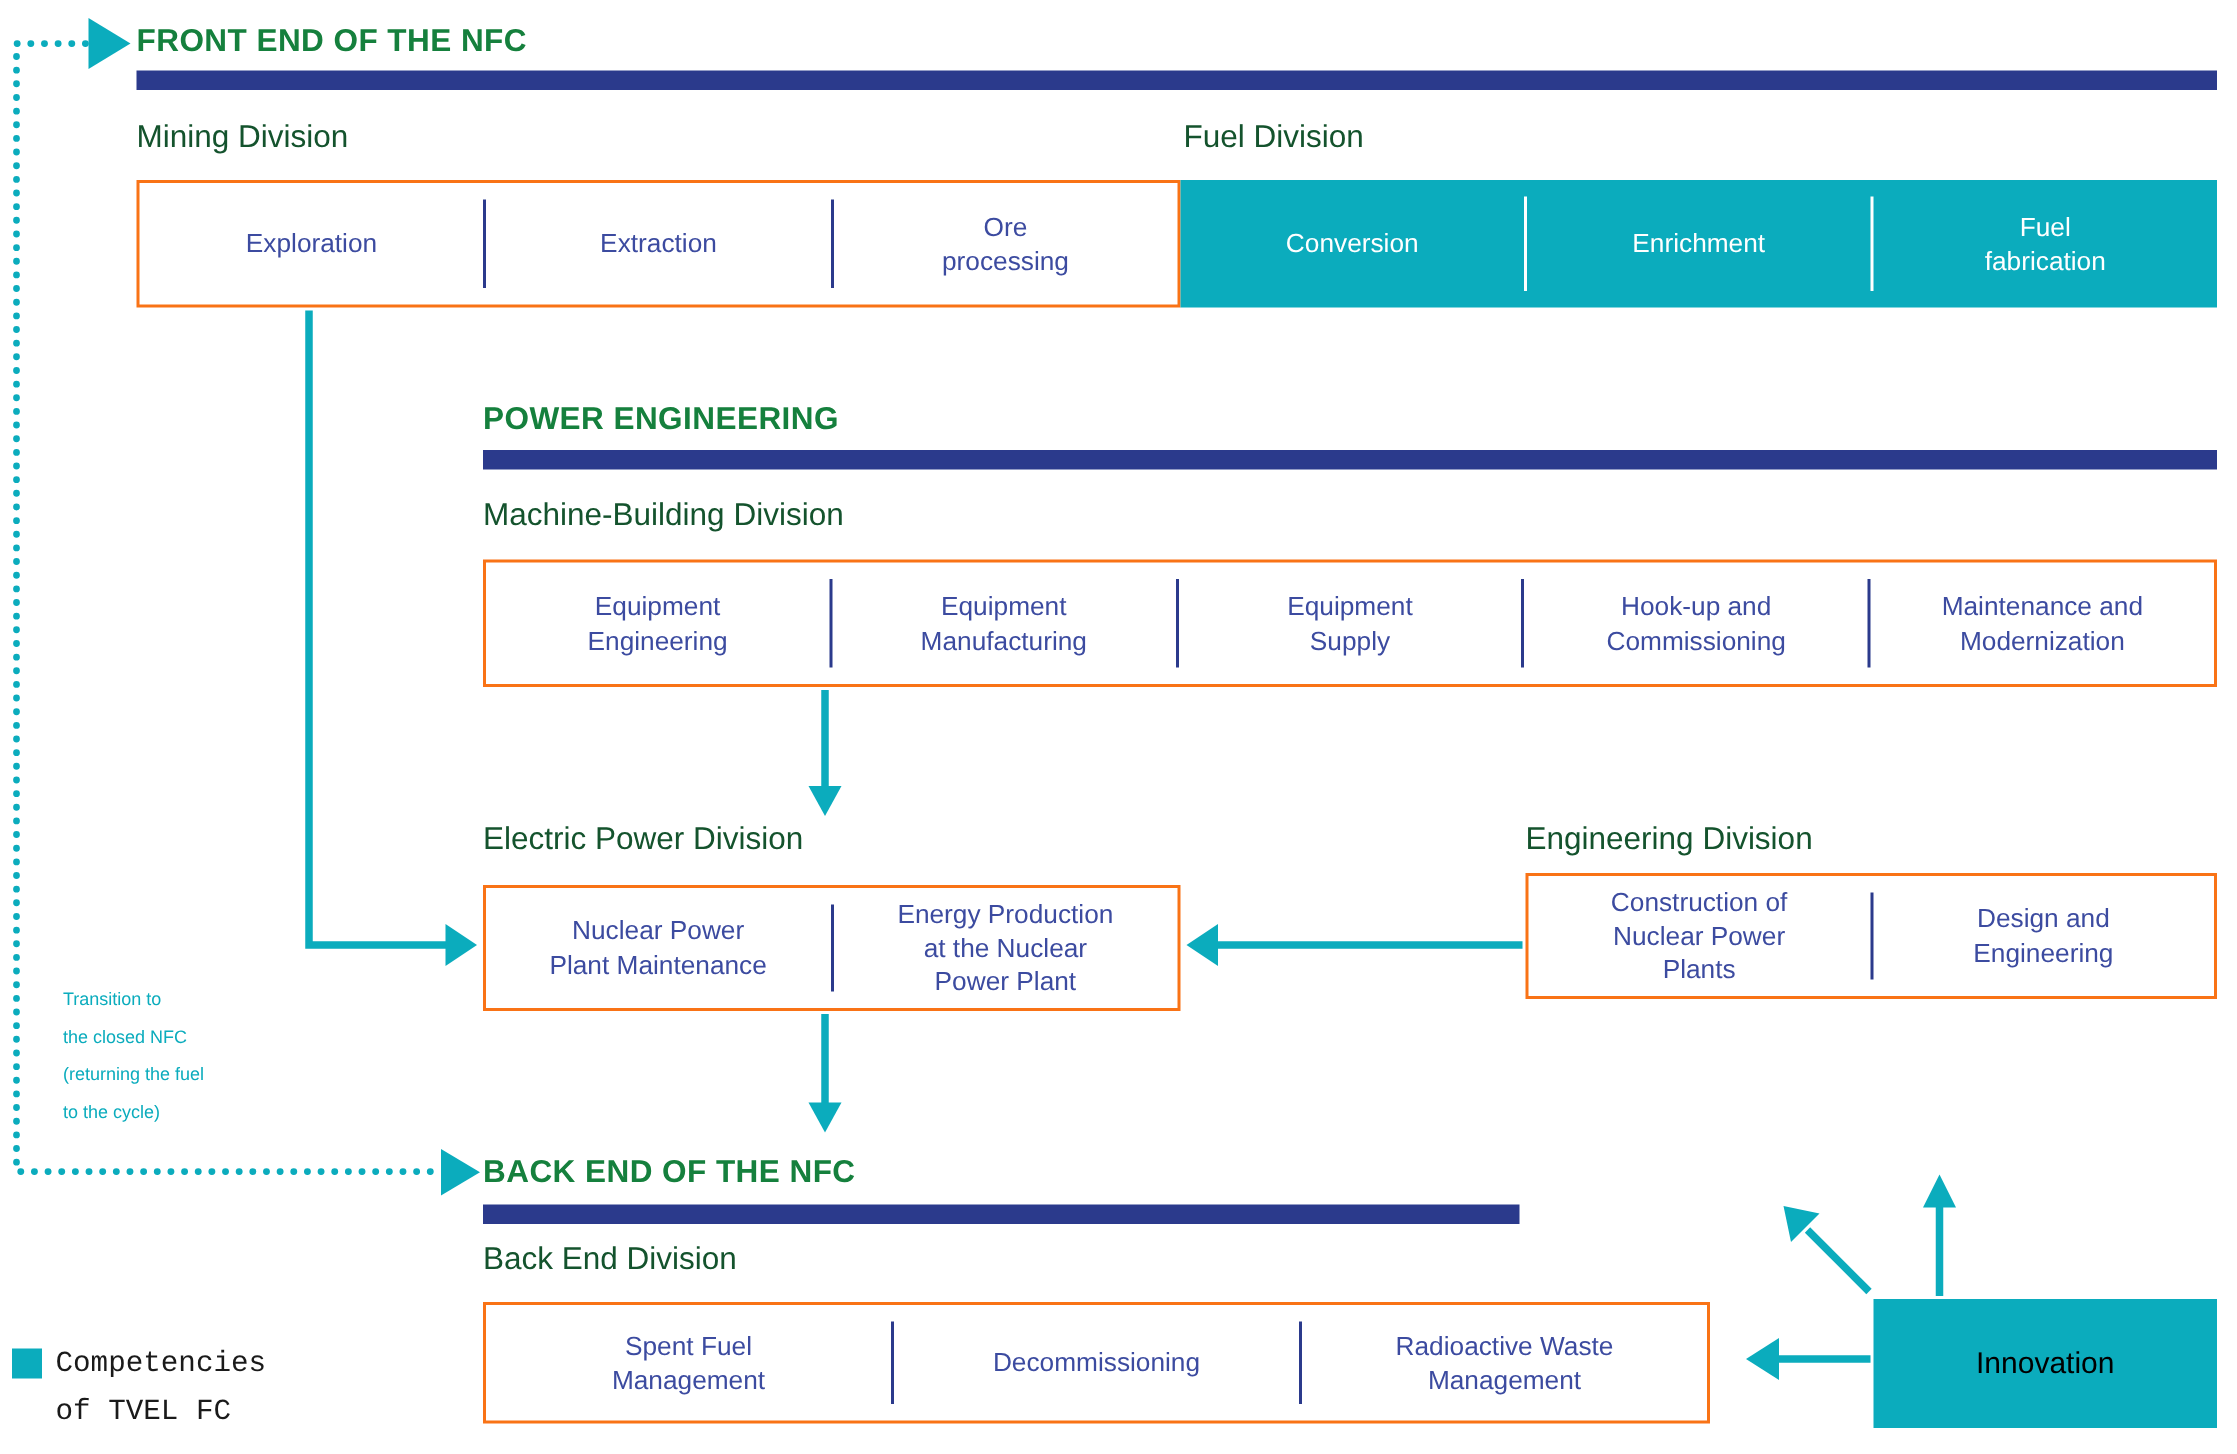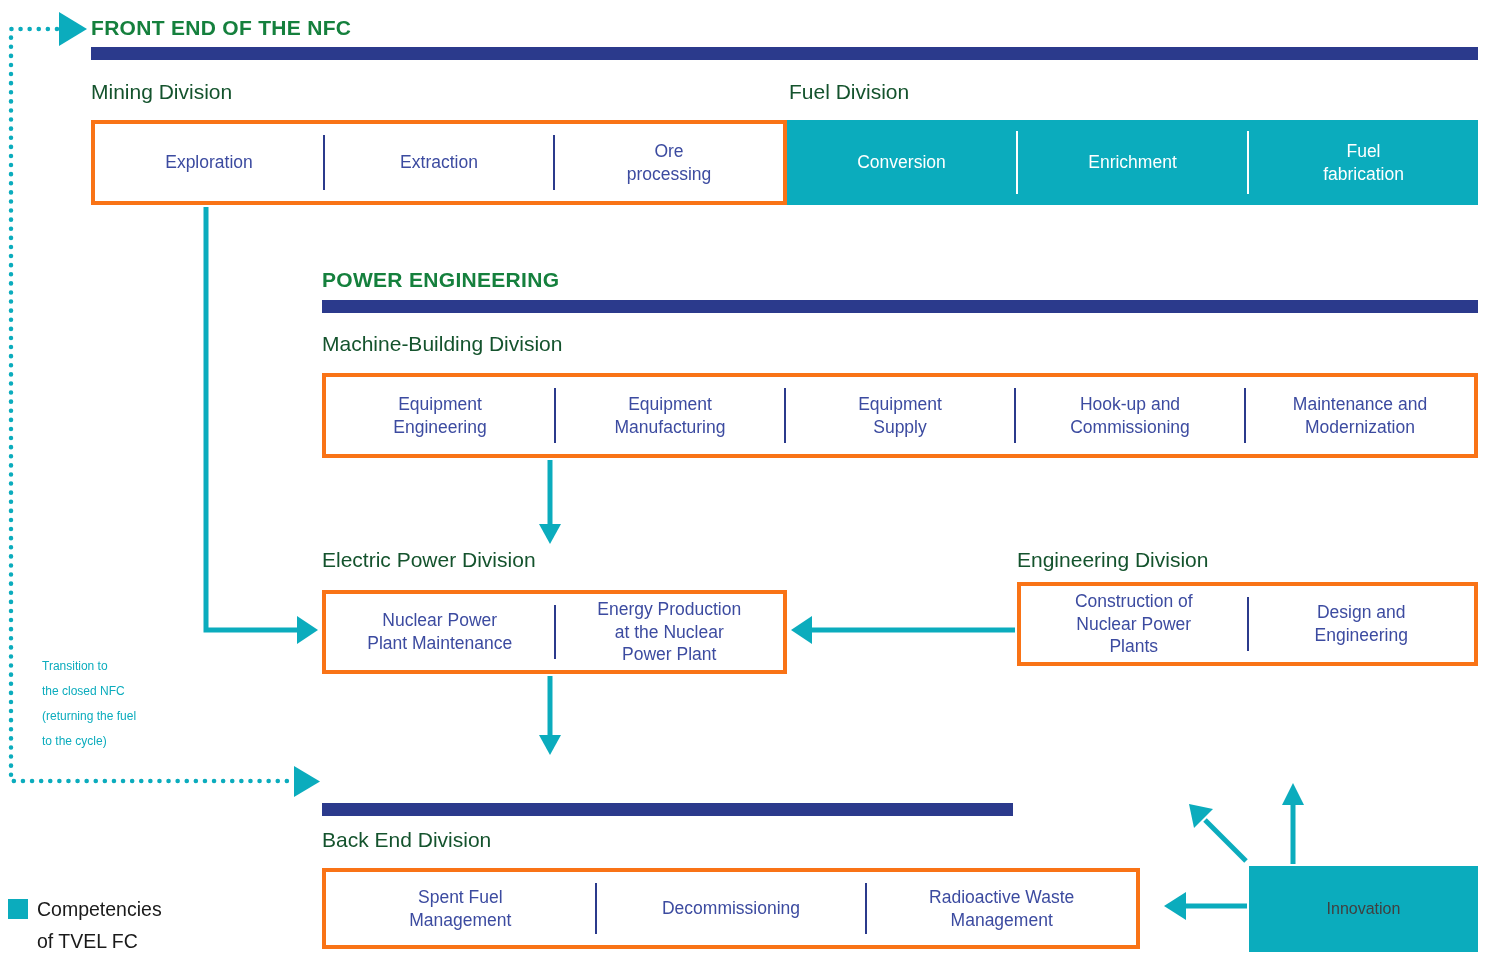--- a/index.html
+++ b/index.html
@@ -10,41 +10,41 @@
   .abs { position:absolute; }
   .section-title {
     font-size:21px; font-weight:bold; color:#15803d; letter-spacing:0.3px; white-space:nowrap;
   }
   .division-heading {
     font-size:21px; font-weight:normal; color:#14532d; white-space:nowrap;
   }
   .bar { background:#2B3A8C; height:13px; }
   .box {
     display:flex; align-items:stretch; box-sizing:border-box; background:#ffffff;
-    border:4px solid #f97316;
+    border:2px solid #f97316;
   }
   .box.teal { background:#0BACBD; border:none; }
   .cell {
     flex:1 1 0; display:flex; align-items:center; justify-content:center;
     text-align:center; font-size:17.5px; line-height:1.3; color:#3C4BA0;
     white-space:pre-line; padding:4px 8px;
   }
   .box.teal .cell { color:#ffffff; }
   .vdiv { width:2px; margin:11px 0; background:#2B3A8C; flex:0 0 auto; }
   .box.teal .vdiv { background:#ffffff; }
   .teal-note {
     font-size:12px; line-height:25px; color:#0BACBD; white-space:pre-line;
   }
   .legend-swatch { width:20px; height:20px; background:#0BACBD; }
   .legend-label {
-    font-size:19.5px; line-height:32px; color:#1A1A1A; white-space:pre-line;
+    font-size:19.5px; line-height:32px; color:#1A1A1A; white-space:pre-line;font-family:Liberation Mono, monospace;
   }
   .innovation {
     display:flex; align-items:center; justify-content:center;
-    background:#0BACBD; color:#404040; font-size:16px;
+    background:#0BACBD; color:#000000; font-size:20px;
   }
   svg.overlay { position:absolute; left:0; top:0; pointer-events:none; }
 </style>
 </head>
 <body>
 
 <div id="canvas">
 
   <svg class="overlay" width="1491" height="969" viewBox="0 0 1491 969">
 
@@ -138,20 +138,21 @@
     <div class="vdiv"></div>
     <div class="cell">Design and
 Engineering</div>
   </div>
 
   <div class="abs teal-note" style="left:42px; top:654px;">Transition to
 the closed NFC
 (returning the fuel
 to the cycle)</div>
 
+  <div class="abs section-title" style="left:322px; top:770px;">BACK END OF THE NFC</div>
   <div class="abs bar" style="left:322px; top:803px; width:691px;"></div>
 
   <div class="abs division-heading" style="left:322px; top:828px;">Back End Division</div>
 
   <div class="abs box" style="left:322px; top:868px; width:818px; height:81px;">
     <div class="cell">Spent Fuel
 Management</div>
     <div class="vdiv"></div>
     <div class="cell">Decommissioning</div>
     <div class="vdiv"></div>

